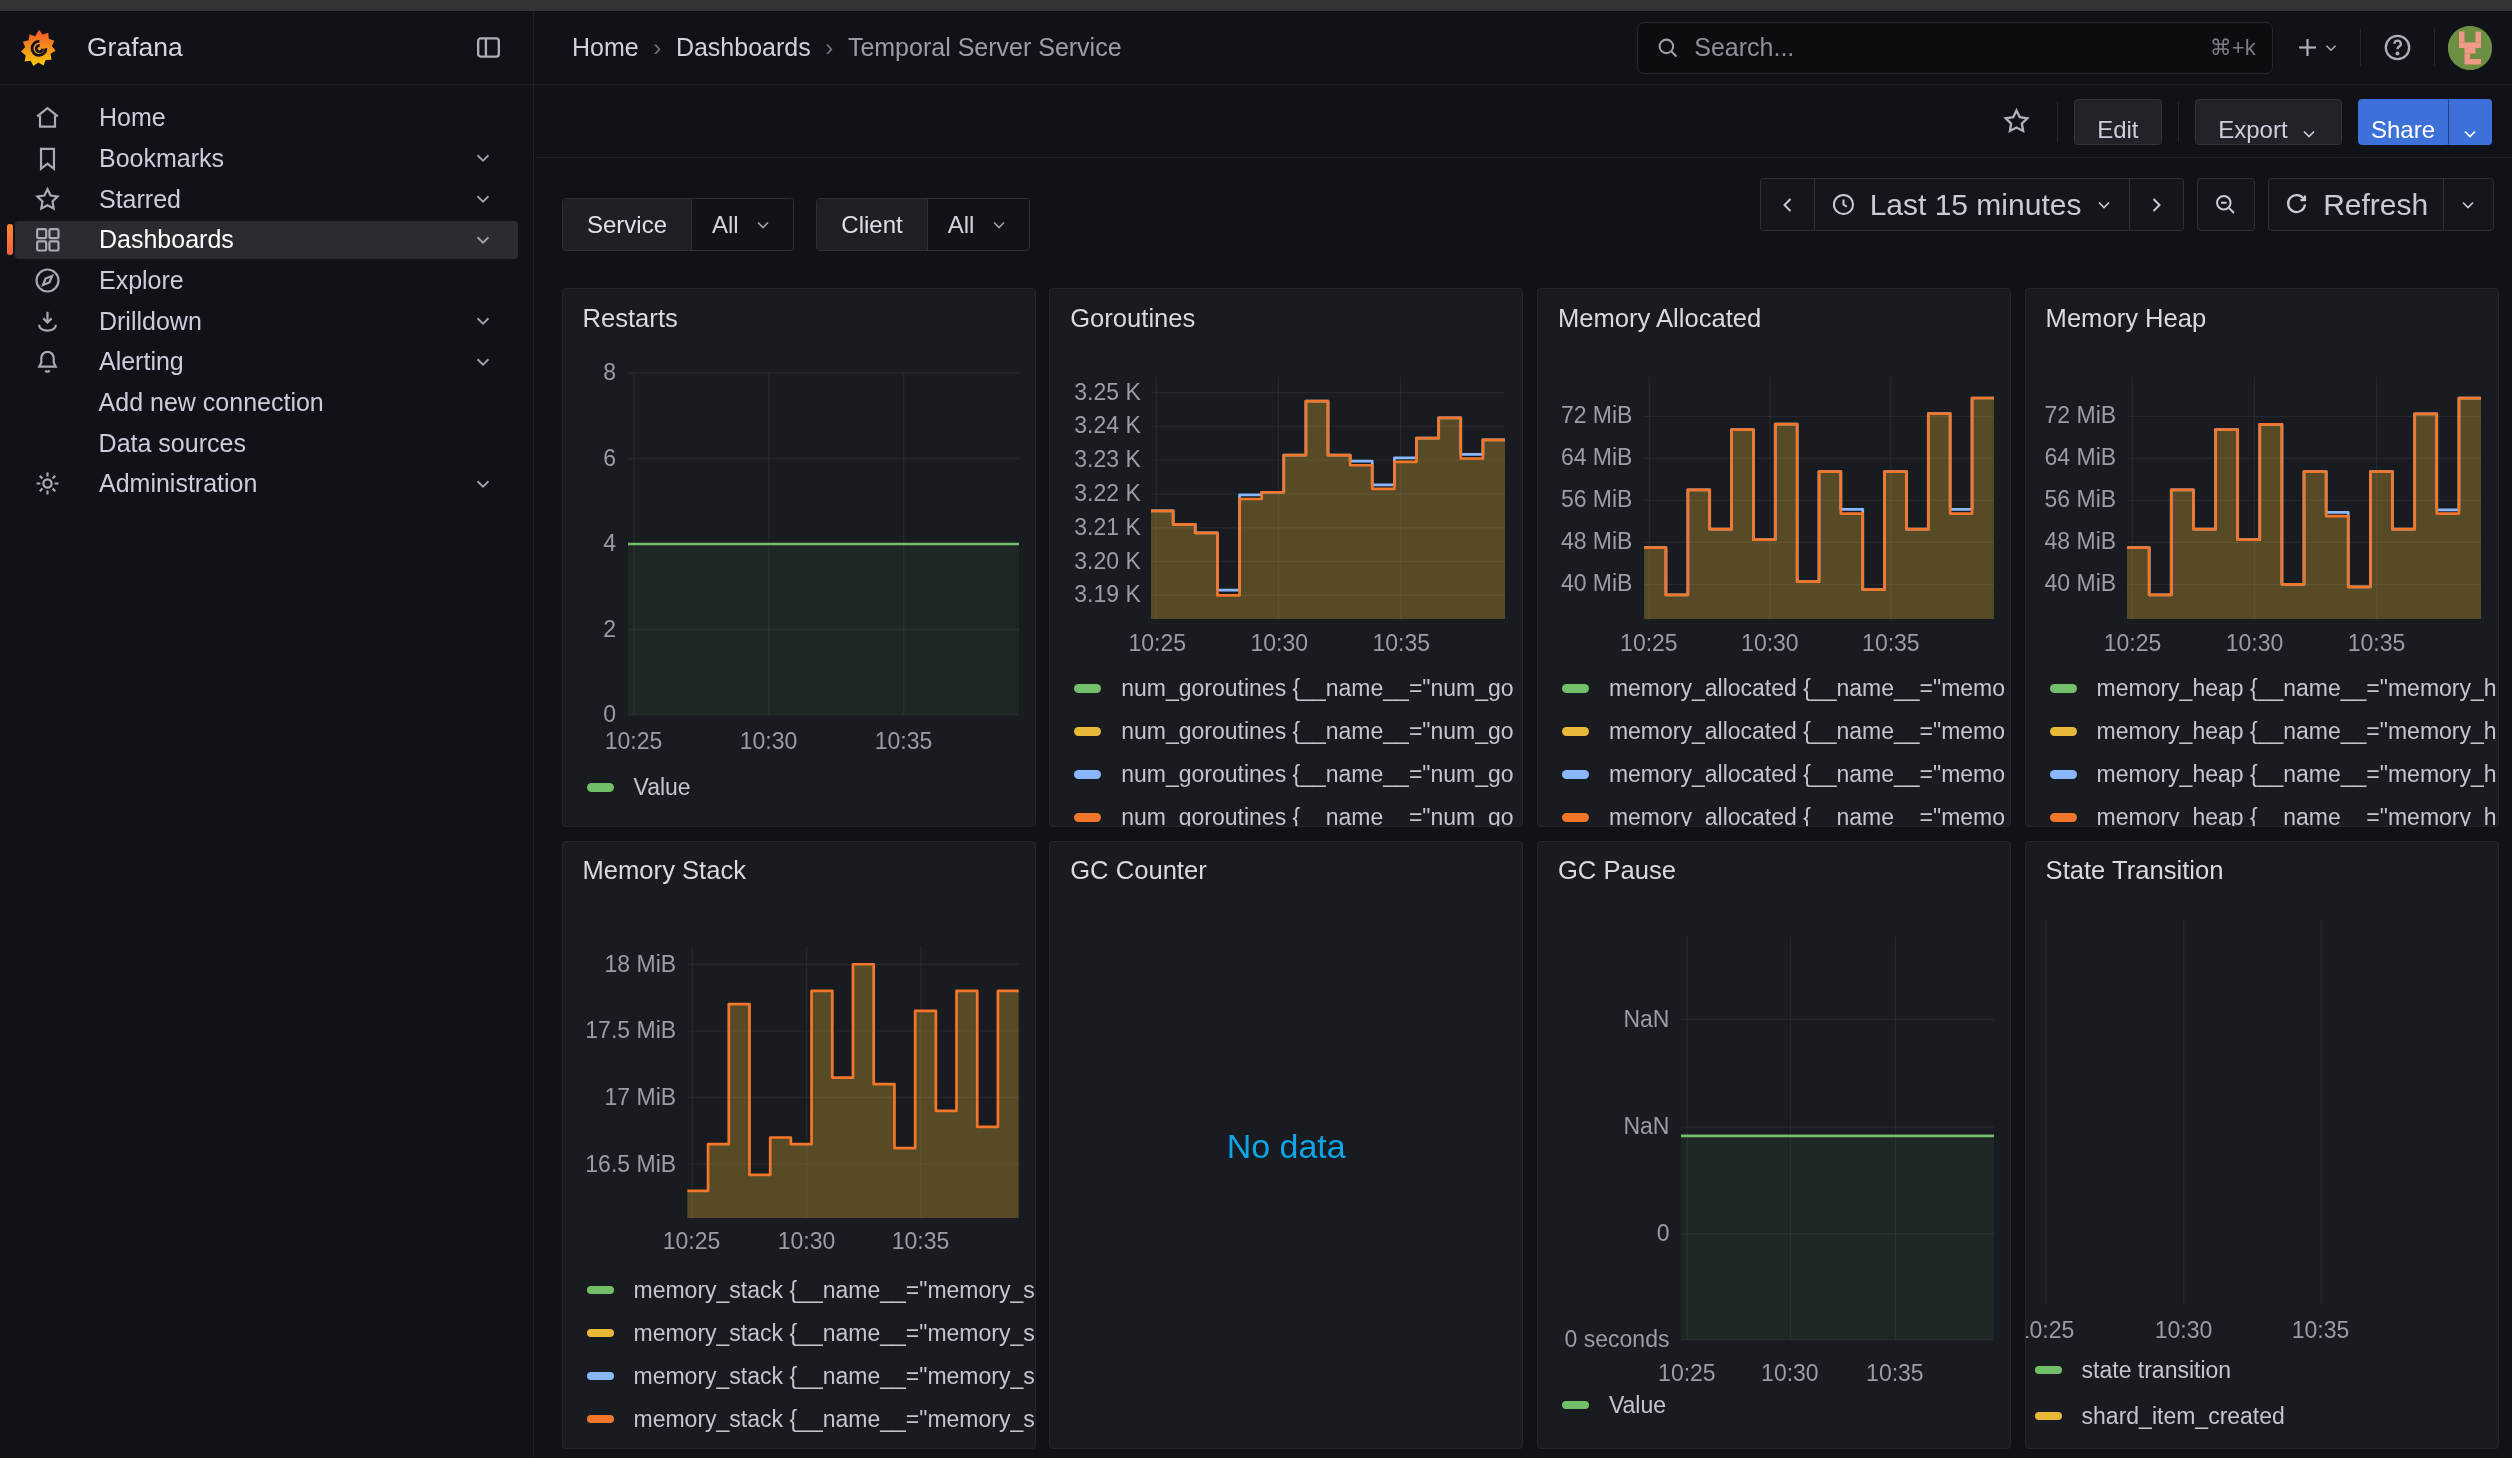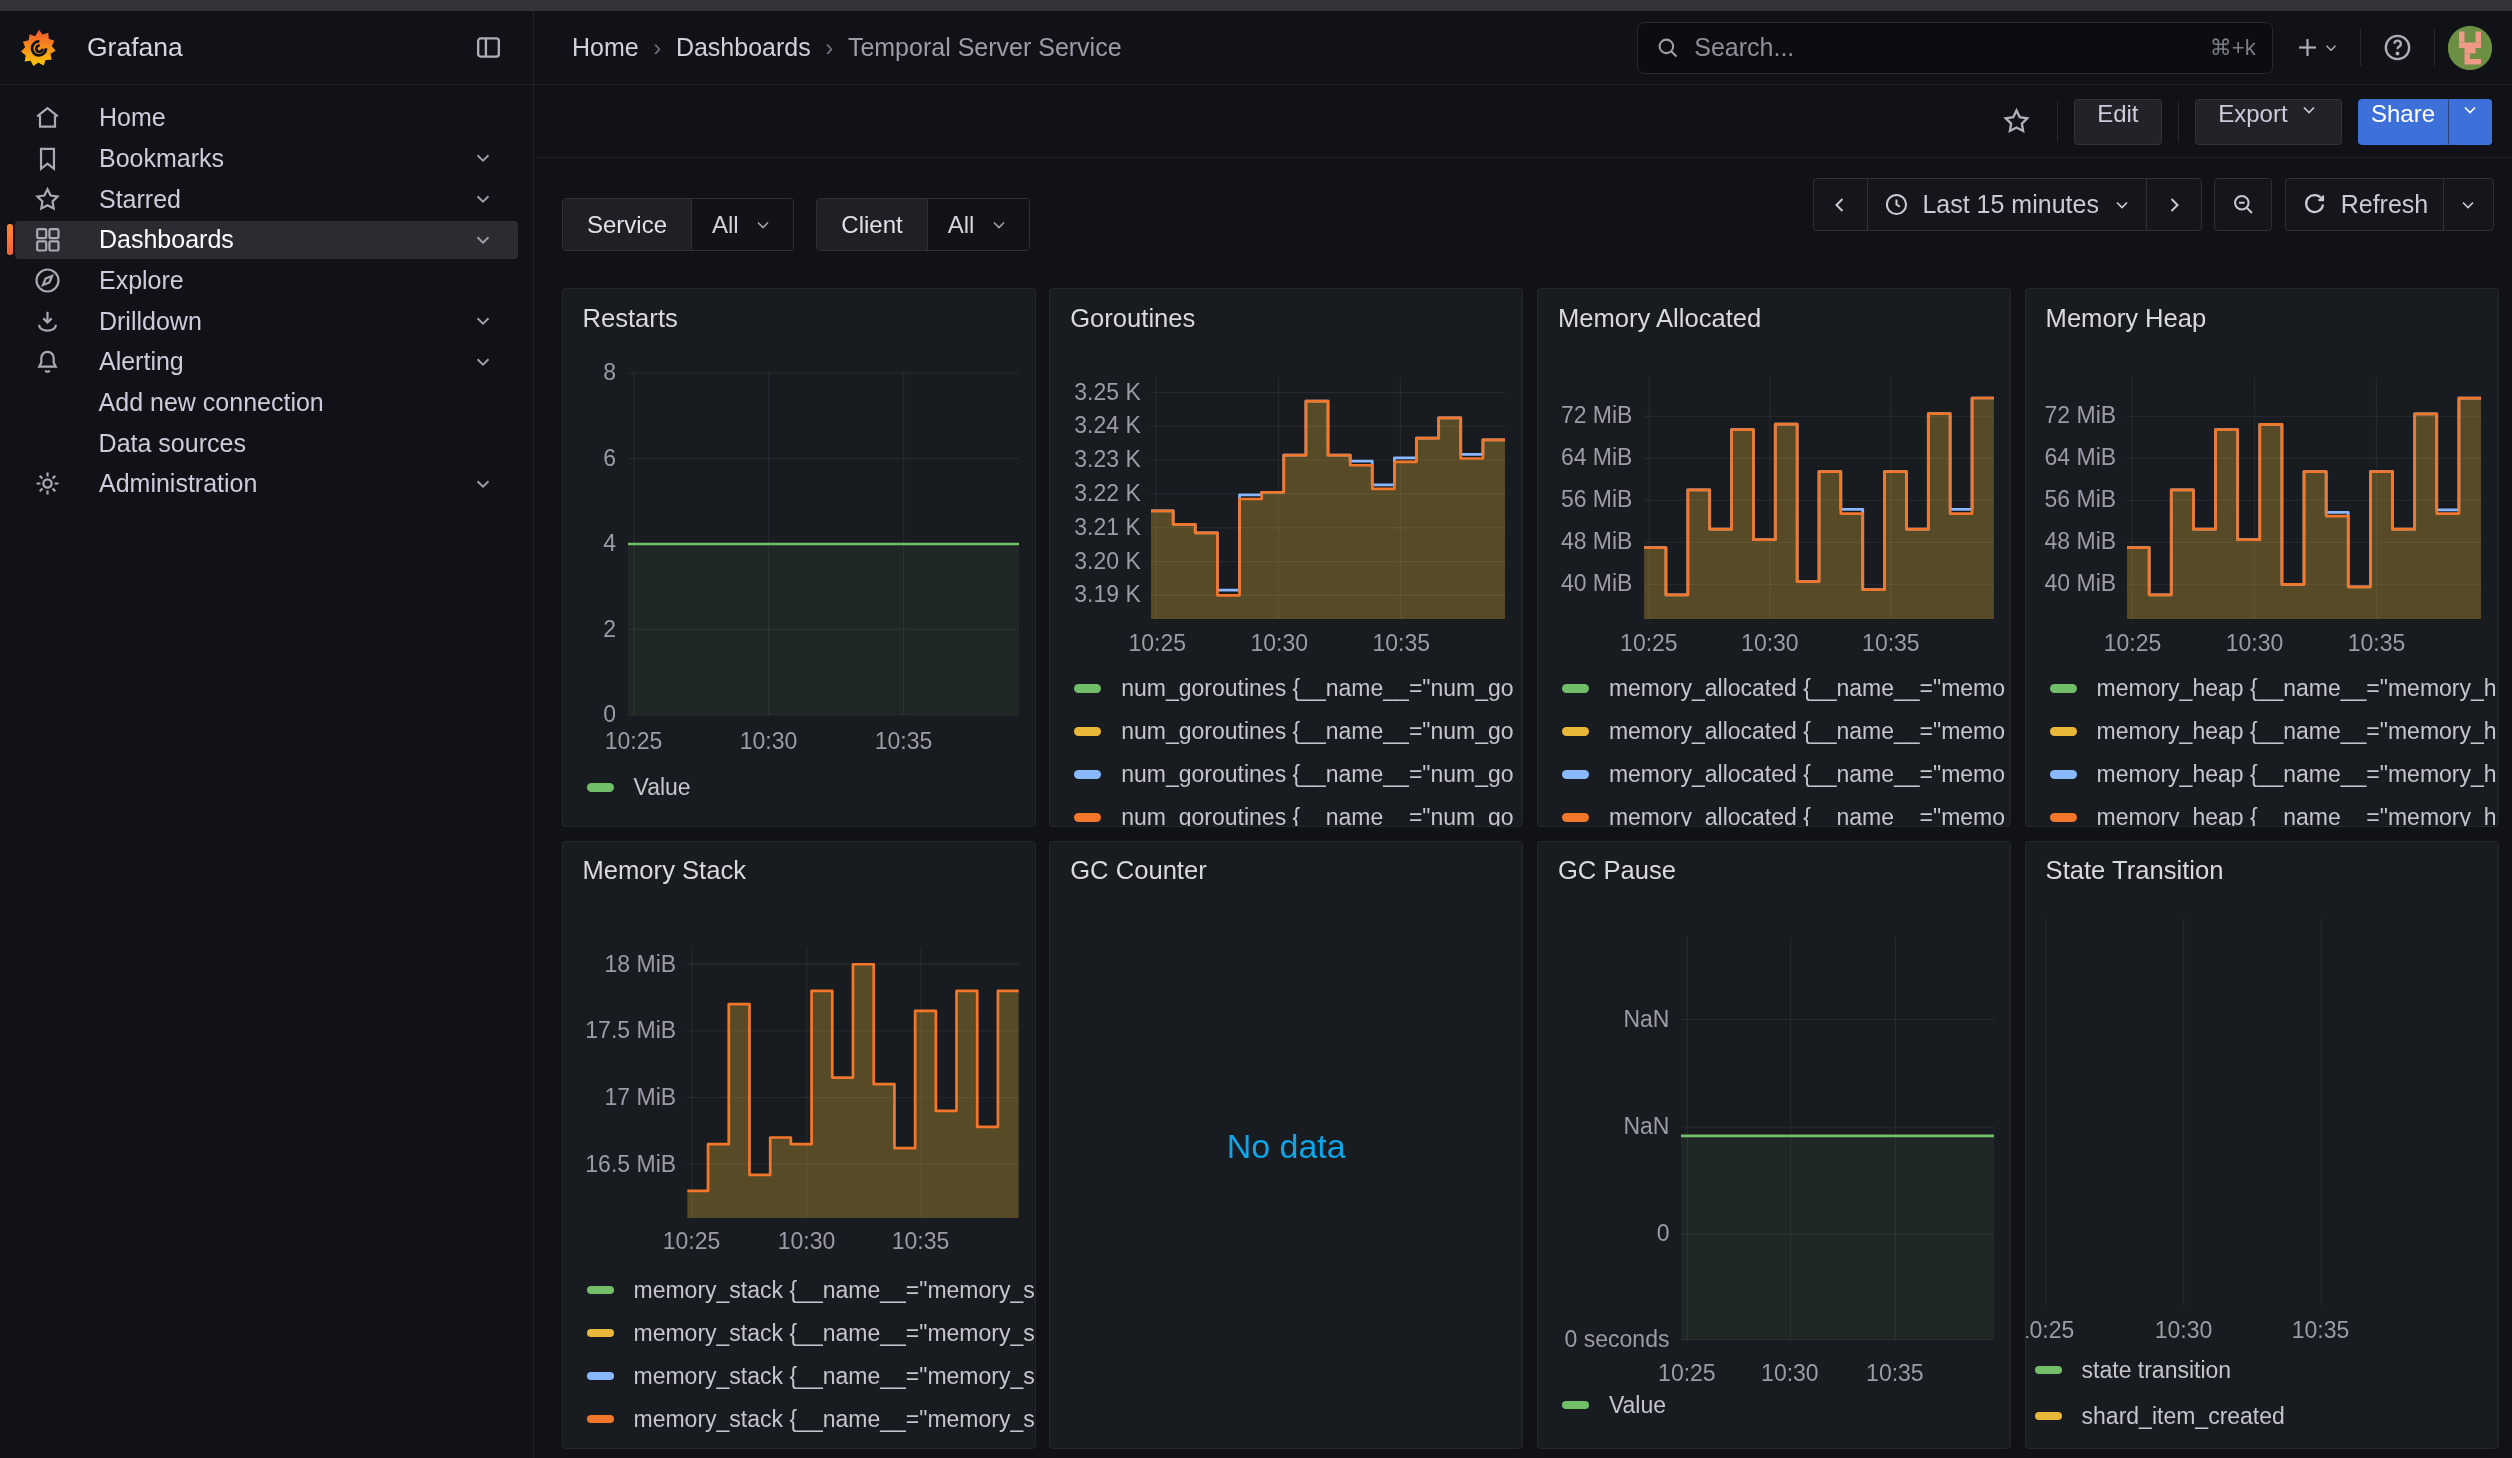--- a/index.html
+++ b/index.html
@@ -25,21 +25,21 @@
   .kbd-hint { color:#7b7d87; font-size:22px; }
   .nav-divider { width:0.9px; height:37px; background:#26282e; }
   .avatar { width:44px; height:44px; border-radius:50%; overflow:hidden; border:none; background:#5f7c3a; cursor:pointer; }
 
   
   .toolbar { position:absolute; left:535px; top:86px; width:1977px; height:72px;
     display:flex; align-items:center; justify-content:flex-end; gap:16.4px; padding-right:20px;
     border-bottom:0.9px solid #1c1e23; background:#111217; }
   .tb-divider { width:0.9px; height:40px; background:#26282e; }
   .btn { height:46px; border-radius:3.7px; border:0.9px solid #33343a; background:#222329; color:#ccccdc;
-    font-size:24px; font-weight:500; font-family:inherit; padding:0 22px; display:flex; align-items:flex-start; gap:11px; cursor:pointer; }
+    font-size:24px; font-weight:500; font-family:inherit; padding:0 22px; display:flex; align-items:flex-end; gap:11px; cursor:pointer; }
   .btn-primary { background:#3D71D9; border-color:#3D71D9; color:#ffffff; padding:0 12px; }
   .split { display:flex; }
   .split .btn-primary.main { border-radius:3.7px 0 0 3.7px; }
   .split .btn-primary.caret { border-radius:0 3.7px 3.7px 0; padding:0 11px; border-left:0.9px solid rgba(10,12,20,0.45); }
 
   
   .sidebar { position:absolute; left:0; top:85px; width:534px; height:1373px; background:#111217;
     border-right:0.9px solid #202227; padding-top:11px; }
   .side-item { position:relative; height:38px; margin:2.7px 14.6px 2.7px 14.6px; display:flex; align-items:center;
     border-radius:3.7px; cursor:pointer; }
@@ -54,21 +54,21 @@
 
   
   .controls { position:absolute; left:535px; top:178px; width:1977px; height:53px;
     display:flex; align-items:center; padding:0 18px 0 27px; }
   .filter { display:flex; height:53px; border:0.9px solid #2e3036; border-radius:3.7px; overflow:hidden; margin-right:22px; }
   .filter .f-label { background:#1e2026; display:flex; align-items:center; padding:0 24px; font-size:24px; font-weight:500; color:#e0e1e8; }
   .filter .f-value { background:#121318; border-left:0.9px solid #2e3036; display:flex; align-items:center; gap:14.6px;
     padding:0 20px; font-size:24px; color:#d3d4dc; cursor:pointer; }
   .time-area { margin-left:auto; display:flex; align-items:center; gap:12.8px; }
   .seg-group { display:flex; height:53px; border:0.9px solid #2e3036; border-radius:3.7px; overflow:hidden; background:#15161b; }
-  .seg { display:flex; align-items:center; justify-content:center; padding:0 14.6px; color:#c9cad4; font-size:25px;
+  .seg { display:flex; align-items:center; justify-content:center; padding:0 14.6px; color:#c9cad4; font-size:30px;
     background:transparent; border:none; border-left:0.9px solid #2e3036; gap:12.8px; cursor:pointer; font-family:inherit; font-weight:500; }
   .seg:first-child { border-left:none; }
 
   
   .dash { position:absolute; left:535px; top:288px; width:1977px; height:1170px; }
   .grid { display:grid; grid-template-columns:repeat(4,474px); grid-template-rows:539px 608px; gap:13.7px; margin-left:26.5px; }
   .panel { position:relative; background:#181b1f; border:0.9px solid #25272c; border-radius:3.7px; overflow:hidden; }
   .p-title { position:absolute; left:20px; top:14.6px; font-size:25.6px; font-weight:500; color:#d9dae0; }
   .ytick { position:absolute; font-size:23px; color:#9b9ca7; text-align:right; line-height:27px; }
   .xtick { position:absolute; font-size:23px; color:#9b9ca7; width:110px; text-align:center; line-height:27px; }

